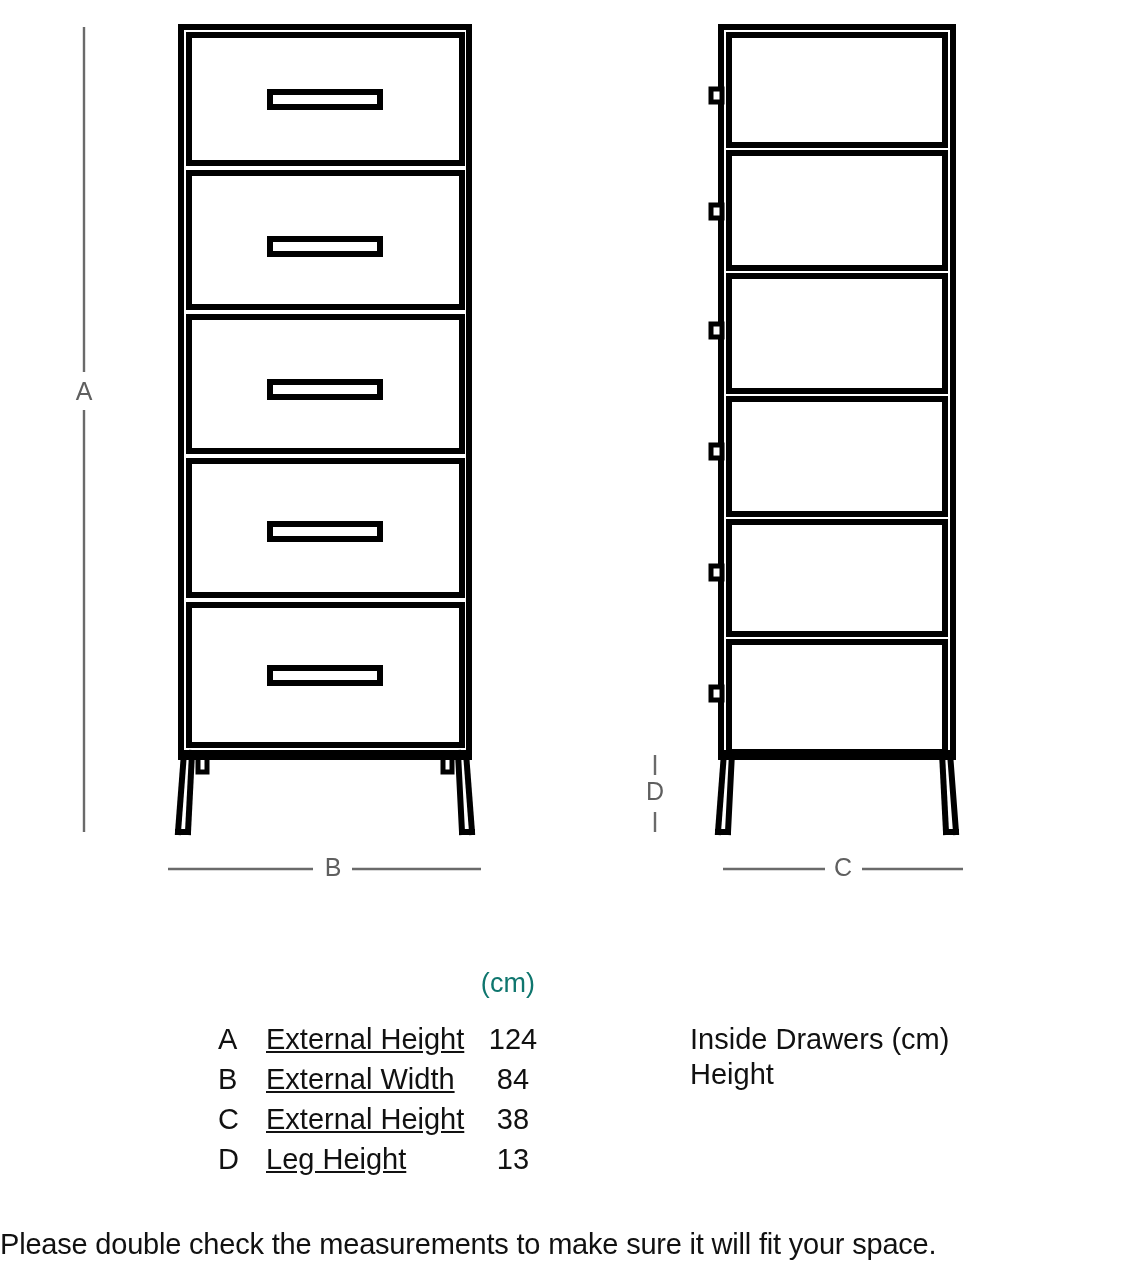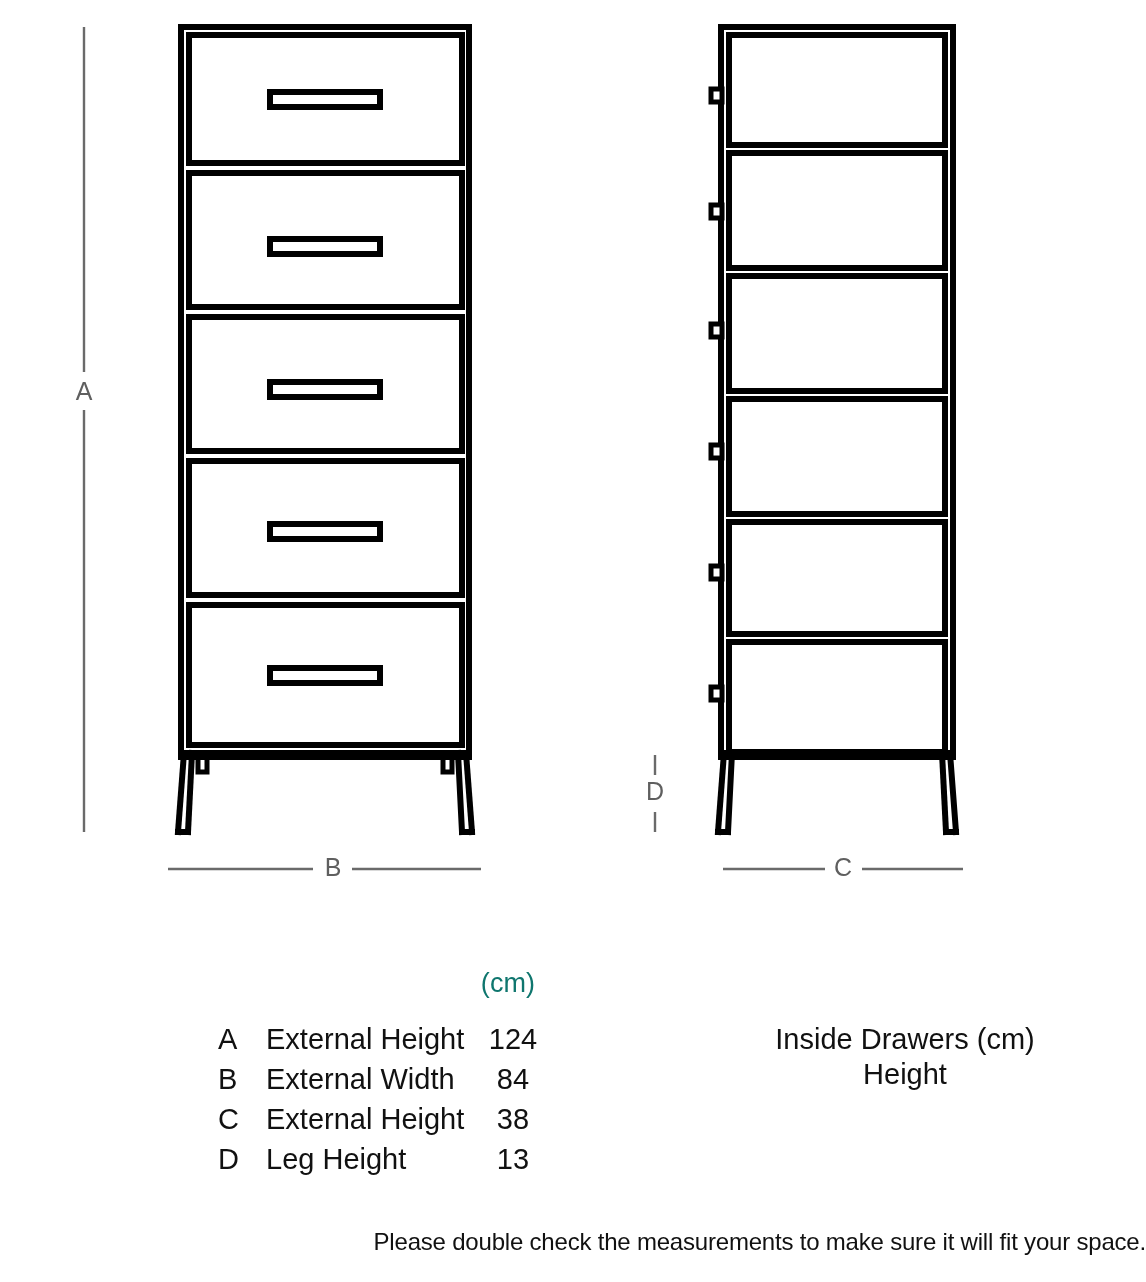--- a/index.html
+++ b/index.html
@@ -90,42 +90,42 @@
     border-collapse: collapse;
     font-size: 29px;
     color: #111111;
   }
   table.dim-table td {
     padding: 0 0 7px 0;
     vertical-align: baseline;
     white-space: nowrap;
   }
   td.key-col { width: 48px; }
-  td.name-col { width: 212px; padding-right: 18px; }
+  td.name-col { width: 212px; padding-right: 18px; text-decoration: underline; }
   td.val-col { text-align: center; width: 70px; }
 
   .inside-block {
     position: absolute;
     left: 690px;
     top: 55px;
     width: 430px;
-    text-align: center;
+    text-align: left;
     font-size: 29px;
     line-height: 32px;
     color: #111111;
   }
   .inside-block div { padding-bottom: 3px; }
 
   .footnote {
     position: absolute;
     left: 0;
     top: 1228px;
     width: 1146px;
-    text-align: right;
-    font-size: 24px;
+    text-align: left;
+    font-size: 29px;
     color: #111111;
     letter-spacing: -0.2px;
   }
 </style>
 </head>
 <body>
 
 <div id="diagram-root">
 
   <svg class="drawing" viewBox="0 0 1146 1282" xmlns="http://www.w3.org/2000/svg">

